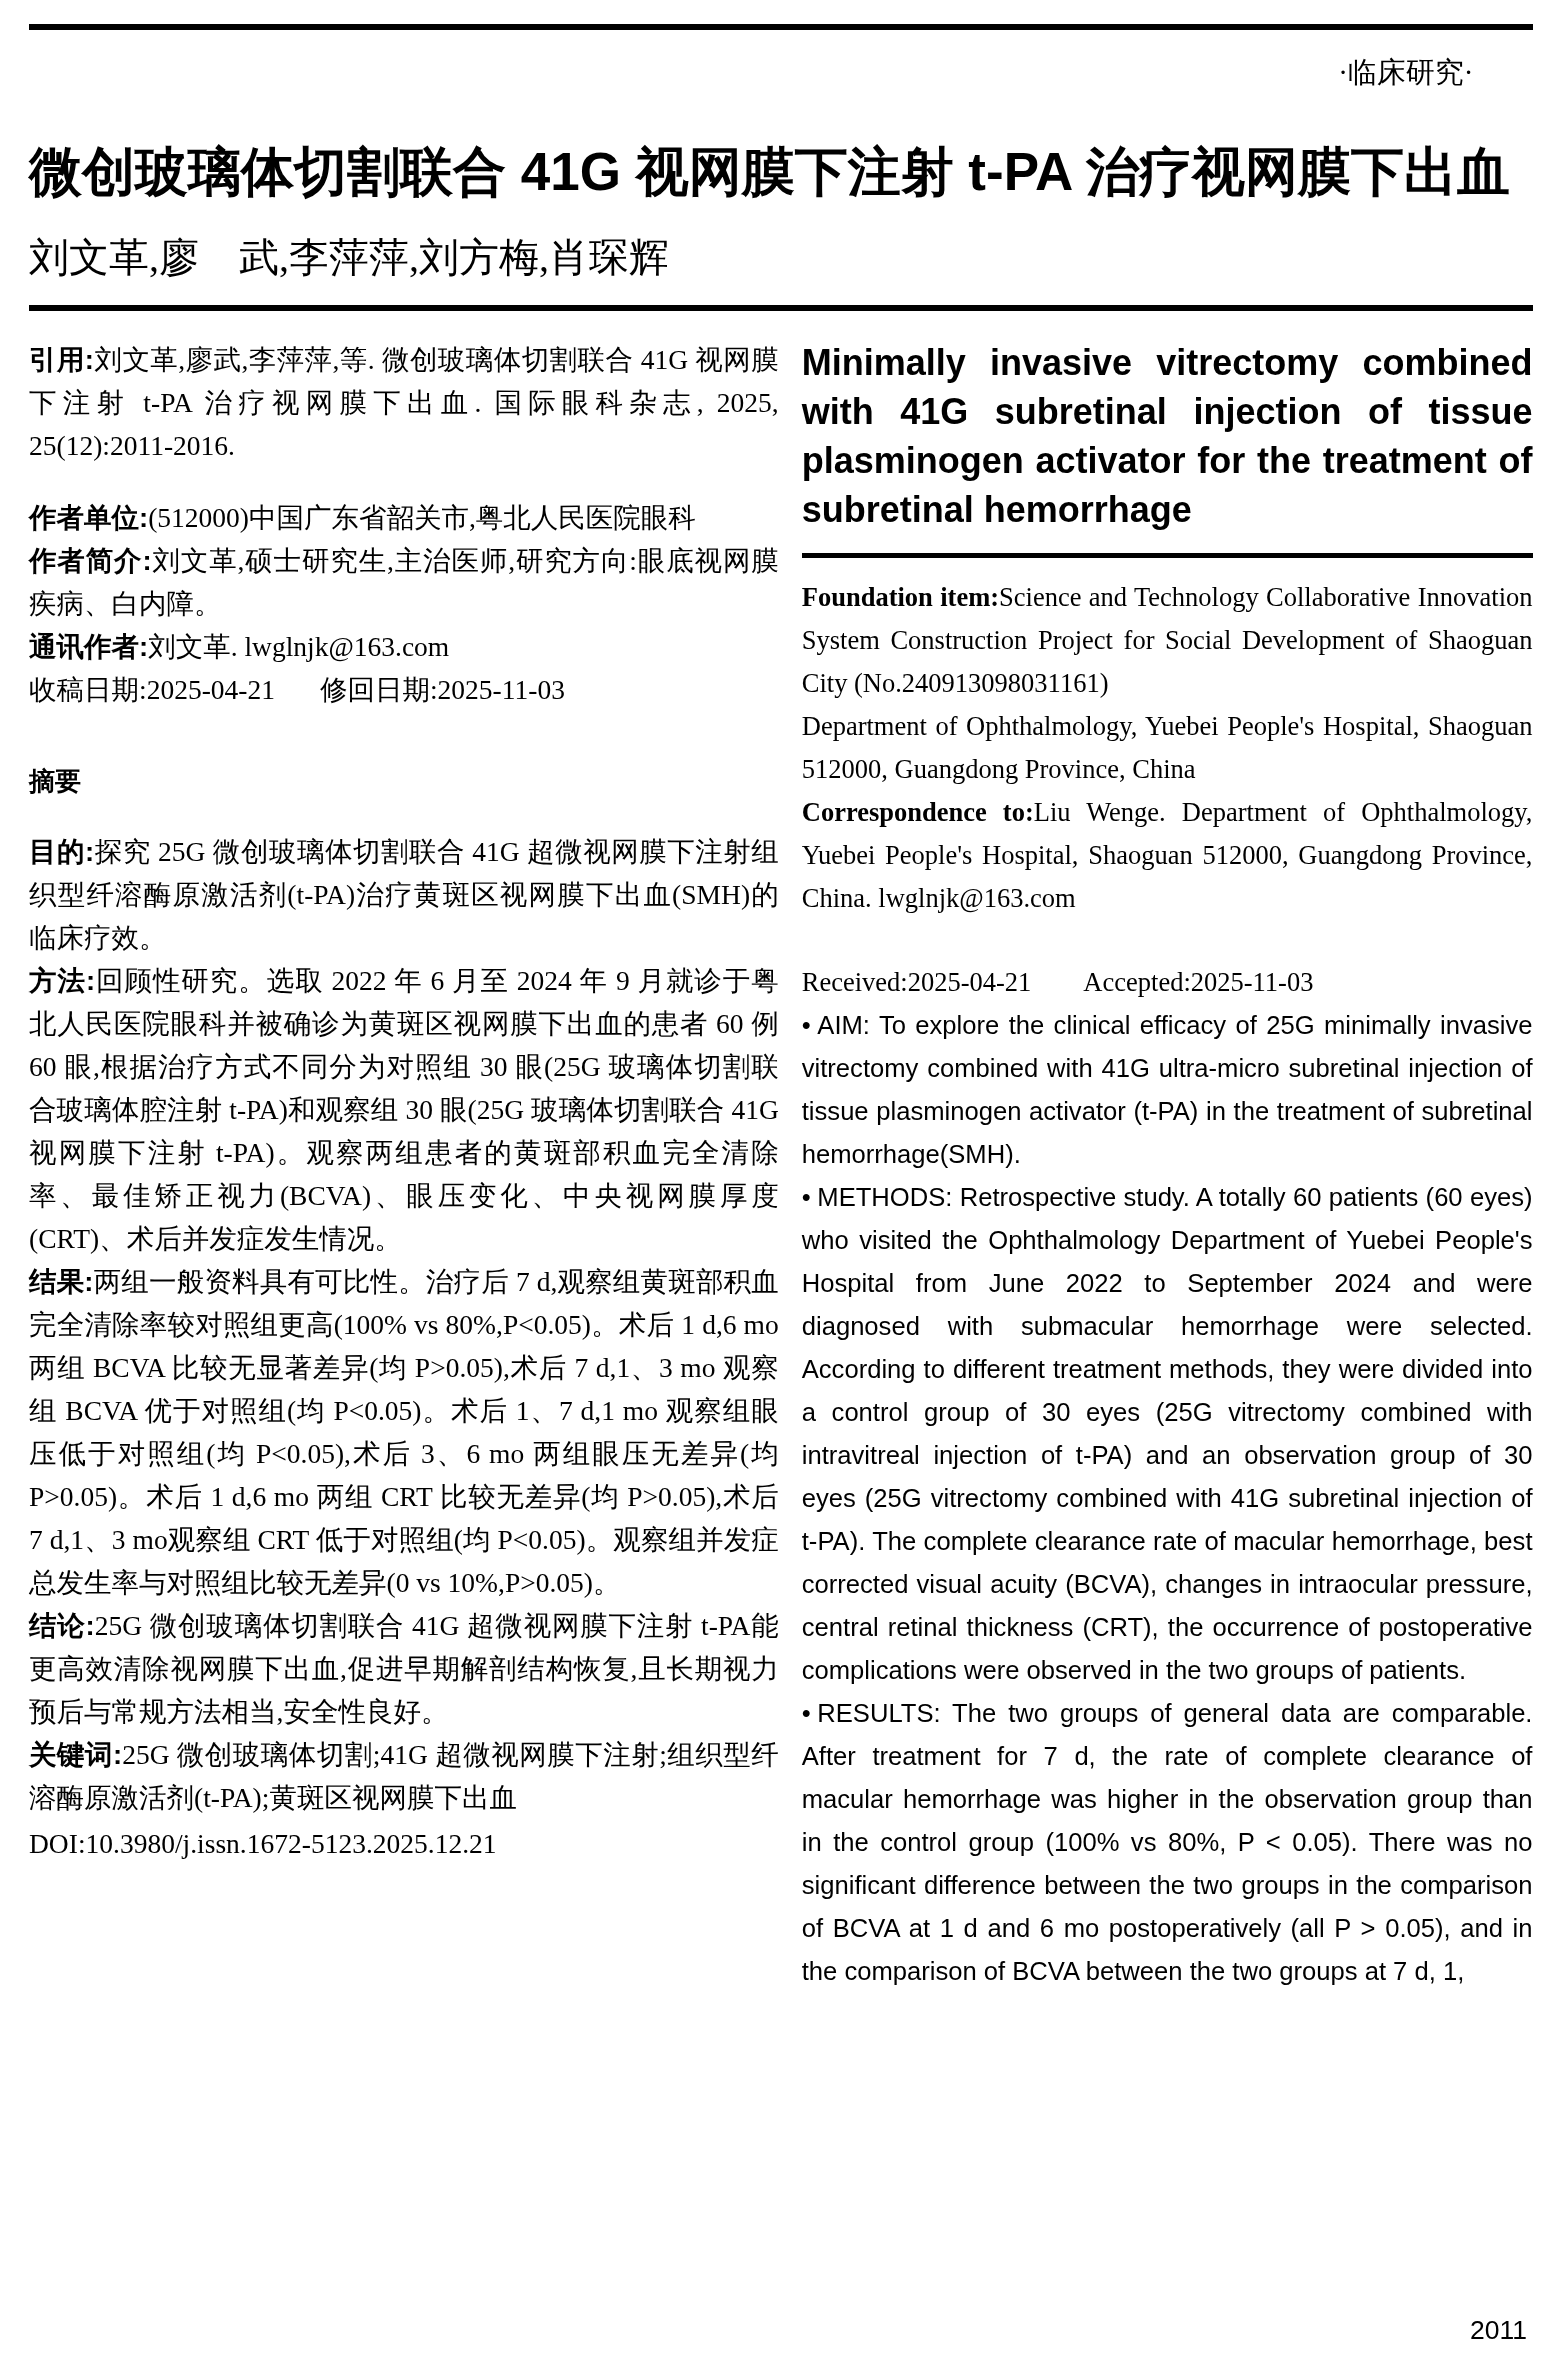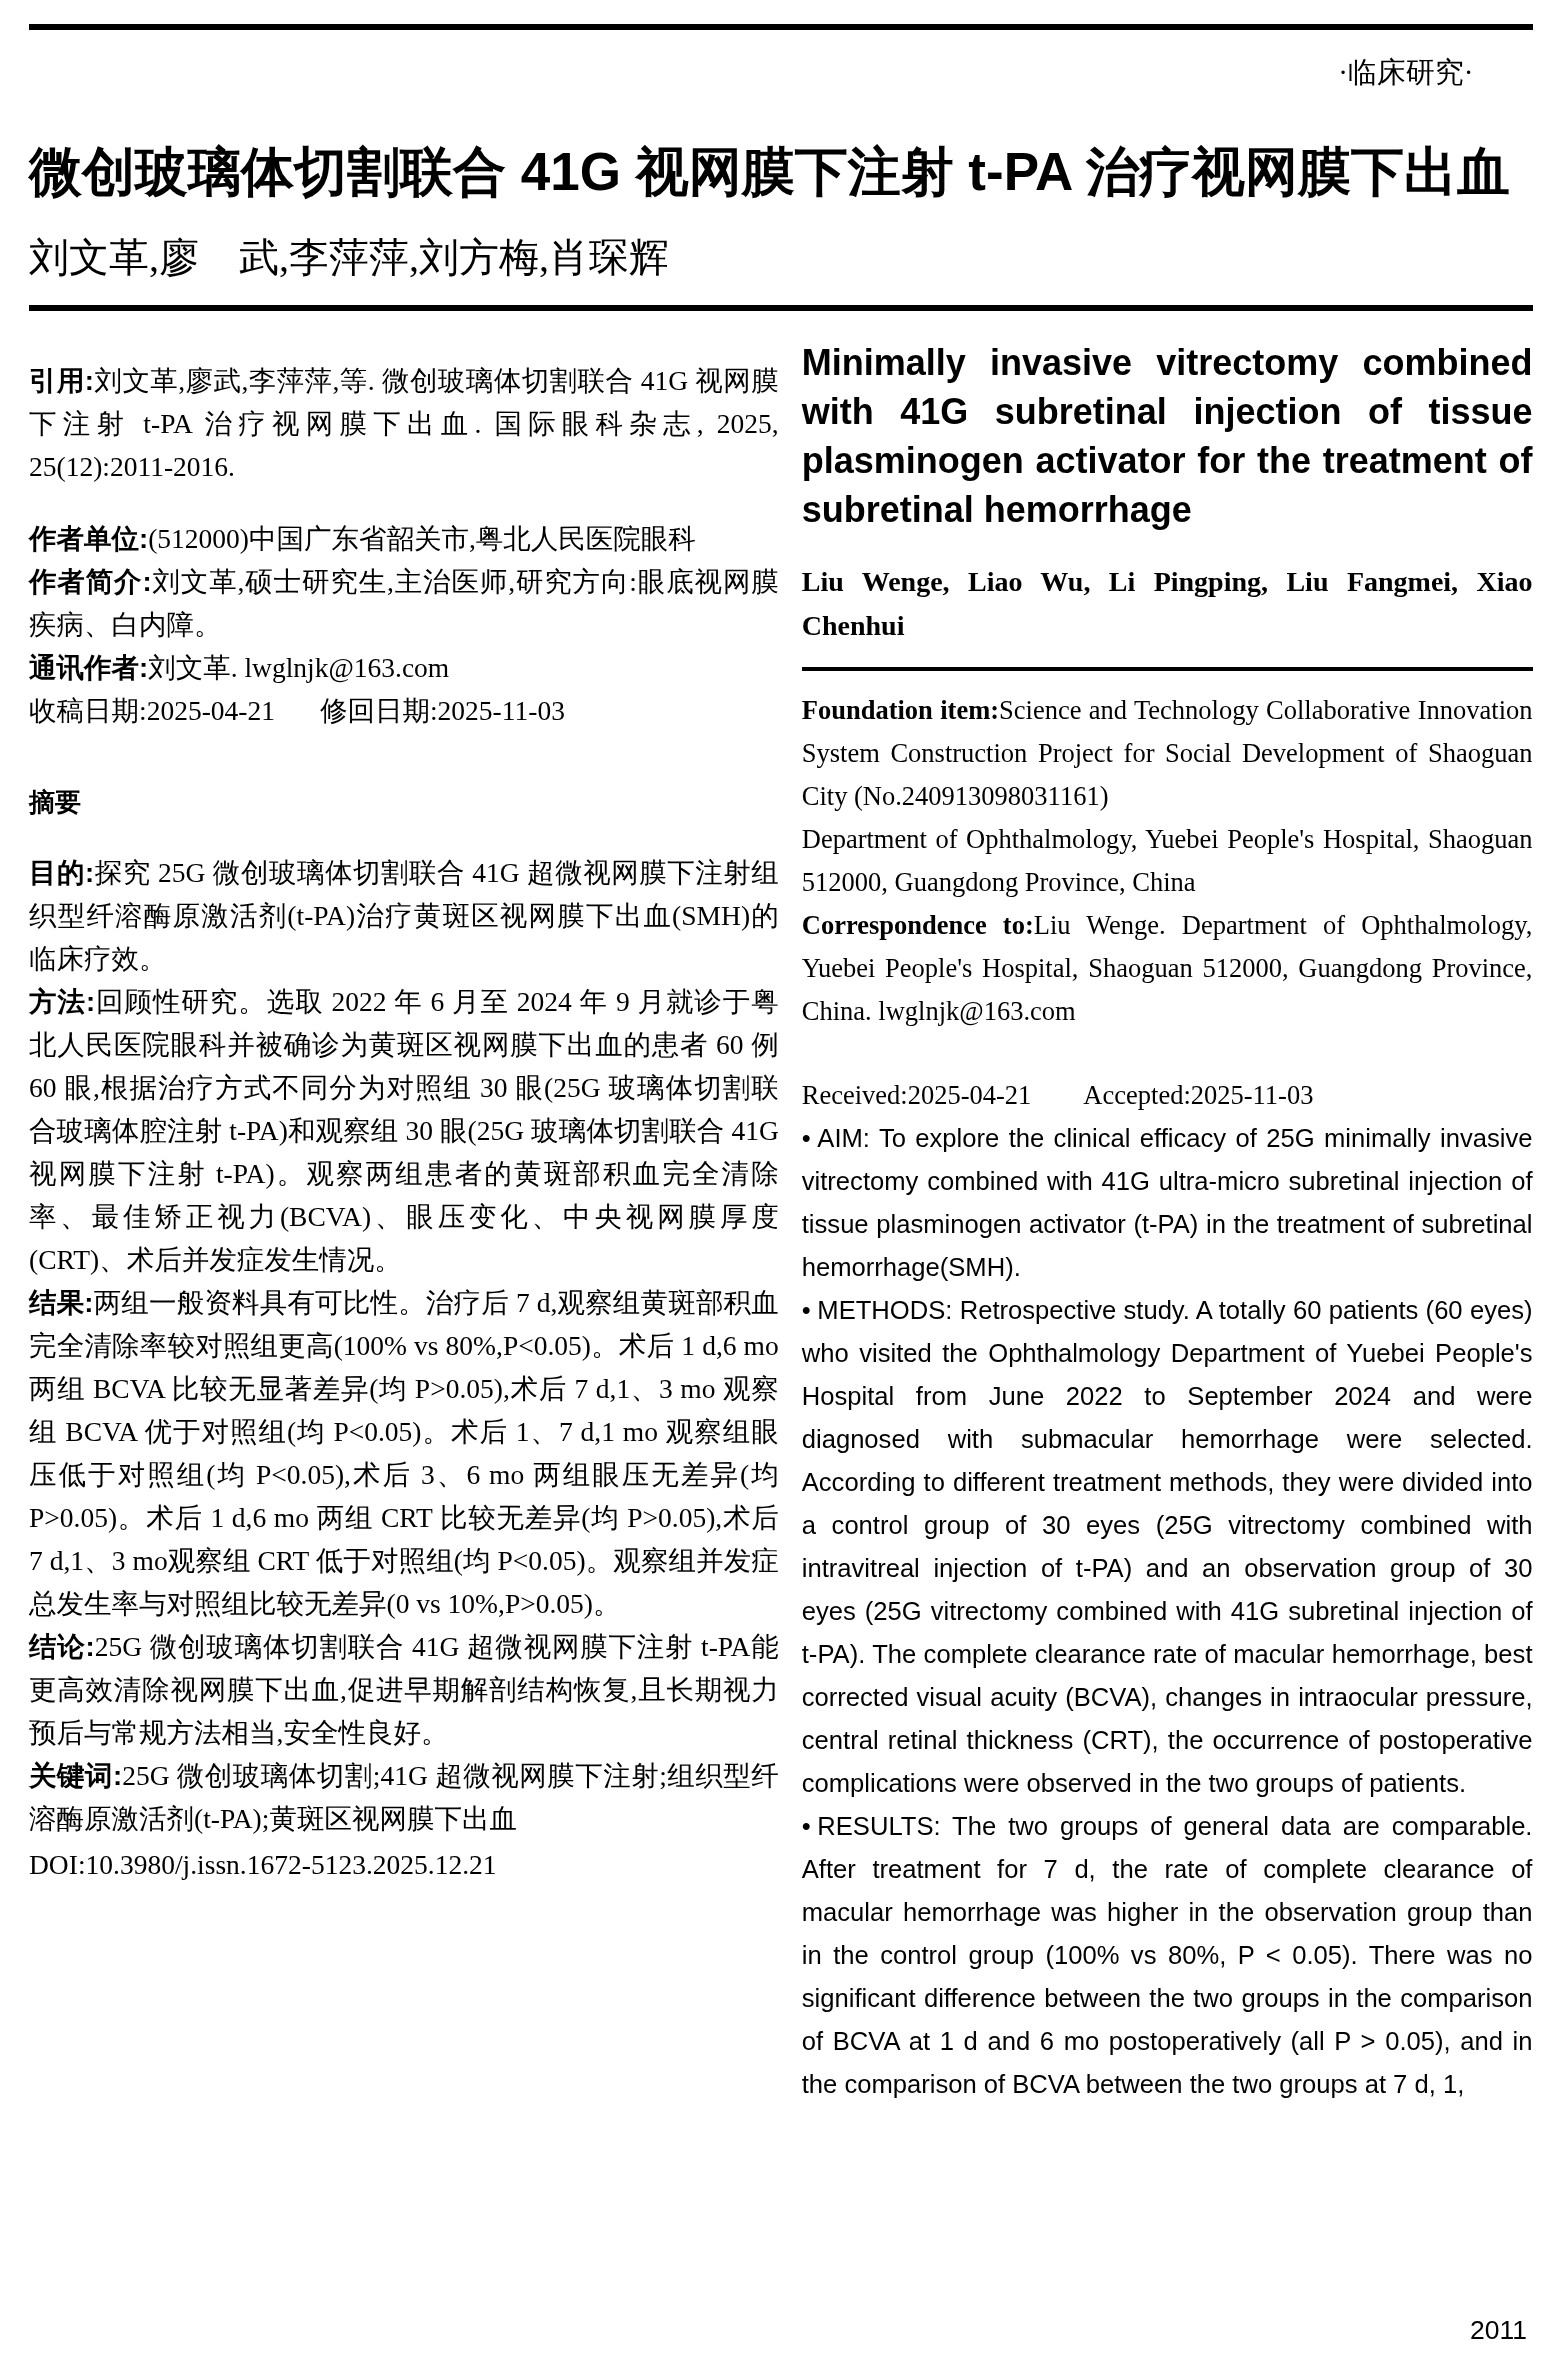--- a/index.html
+++ b/index.html
@@ -37,21 +37,21 @@
   .cn-authors { margin-top:27.5px; font-size:40px; line-height:38px; }
   .mid-rule { height:6.6px; background:#000; margin-top:27.5px; }
 
   
   .columns { display:flex; gap:23px; margin-top:26.5px; align-items:flex-start; }
   .col-left  { width:750px; }
   .col-right { width:731px; }
 
   p.cn { font-size:27.5px; line-height:43px; text-align:justify; }
   .lbl { font-family:"Liberation Sans","DejaVu Sans",sans-serif; font-weight:700; }
-  .gap-after { margin-bottom:29px;margin-top:21px; }
+  .gap-after { margin-bottom:29px; }
   .dates-row .sep { display:inline-block; width:45px; }
 
   .cn-abs-head {
     margin-top:51px; margin-bottom:30px;
     font-family:Liberation Sans, sans-serif;
     font-weight:700; font-size:26px; line-height:38px;
   }
   .doi-line { font-size:27.5px; line-height:43px; margin-top:2.8px; }
 
   
@@ -125,21 +125,20 @@
 
       <p class="cn"><span class="lbl">关键词:</span><span>25G 微创玻璃体切割;41G 超微视网膜下注射;组织型纤溶酶原激活剂(t-PA);黄斑区视网膜下出血</span></p>
 
       <p class="cn doi-line">DOI:10.3980/j.issn.1672-5123.2025.12.21</p>
     </div>
 
     <div class="col-right">
 
       <h2 class="en-title">Minimally invasive vitrectomy combined with 41G subretinal injection of tissue plasminogen activator for the treatment of subretinal hemorrhage</h2>
 
-      <div class="en-authors">Liu Wenge, Liao Wu, Li Pingping, Liu Fangmei, Xiao Chenhui</div>
 
       <div class="col-rule"></div>
 
       <p class="en-serif"><span class="lbl" style="font-family:'Liberation Serif','DejaVu Serif',serif;">Foundation item:</span><span>Science and Technology Collaborative Innovation System Construction Project for Social Development of Shaoguan City (No.240913098031161)</span></p>
 
       <p class="en-serif">Department of Ophthalmology, Yuebei People's Hospital, Shaoguan 512000, Guangdong Province, China</p>
 
       <p class="en-serif"><span class="lbl" style="font-family:'Liberation Serif','DejaVu Serif',serif;">Correspondence to:</span><span>Liu Wenge. Department of Ophthalmology, Yuebei People's Hospital, Shaoguan 512000, Guangdong Province, China. lwglnjk@163.com</span></p>
 
       <p class="en-serif en-dates"><span>Received:</span><span>2025-04-21</span><span class="sep"></span><span>Accepted:</span><span>2025-11-03</span></p>

